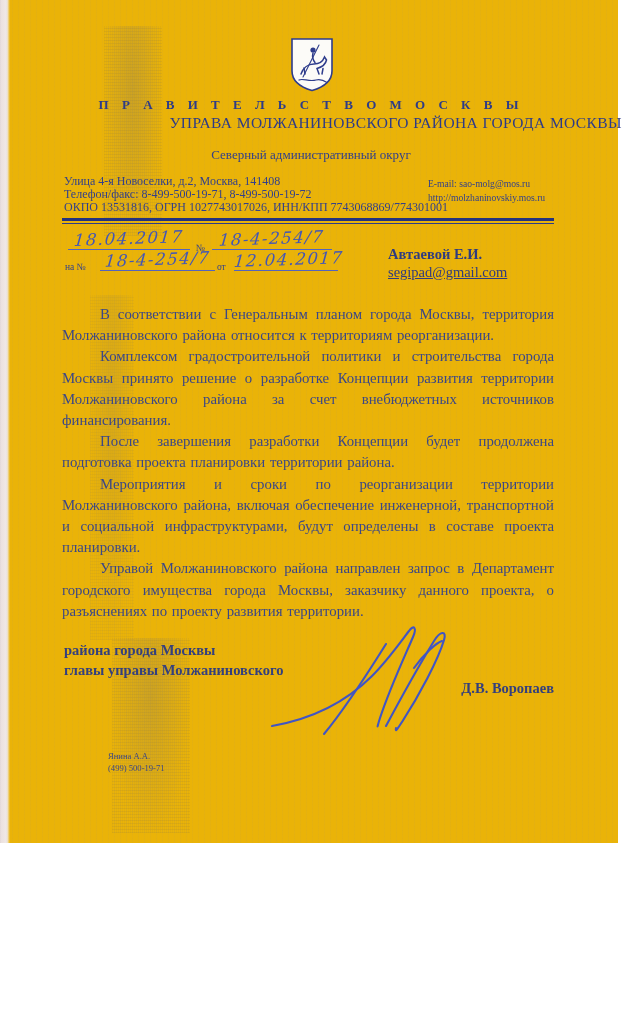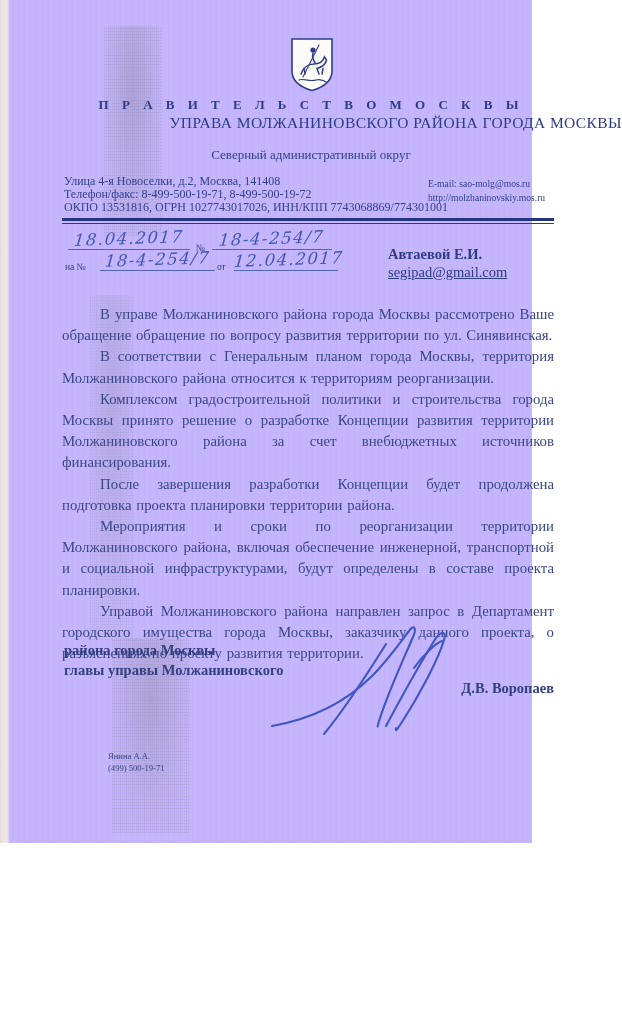--- a/index.html
+++ b/index.html
@@ -1,18 +1,18 @@
 <!DOCTYPE html>
 <html><head>
 <meta charset="utf-8">
 <style>
   html,body{margin:0;padding:0;background:#ffffff;}
   .page{position:relative;width:622px;height:1024px;background:#ffffff;overflow:hidden;
         font-family:"Liberation Serif",serif;color:#35417f;}
-  .scan{position:absolute;left:0;top:0;width:532px;height:843px;background:#c4b5fd;}
+  .scan{position:absolute;left:0;top:0;width:618px;height:843px;background:#eab308;}
   .edge-strip{position:absolute;left:0;top:0;width:10px;height:843px;
         background:linear-gradient(90deg,#eadfdd,#f1eae7 70%,rgba(248,247,243,0));}
   .stripes{position:absolute;inset:0;pointer-events:none;
         background:repeating-linear-gradient(90deg,rgba(140,140,152,.055) 0 1px,transparent 1px 6px);}
   .smudge{position:absolute;pointer-events:none;filter:blur(.4px);
         background-image:
           repeating-linear-gradient(0deg,rgba(95,95,100,.16) 0 1px,transparent 1px 3px),
           repeating-linear-gradient(90deg,rgba(95,95,100,.10) 0 1px,transparent 1px 2px),
           radial-gradient(ellipse at 50% 30%,rgba(110,110,118,.38),rgba(110,110,118,0) 72%);}
   .s1{left:104px;top:26px;width:58px;height:210px;opacity:.62;}
@@ -111,21 +111,20 @@
     <div class="hwcell" style="left:234px;top:250px;width:104px;">
       <span class="hw">12.04.2017</span>
     </div>
 
     <div class="recipient">
       <div class="rname">Автаевой Е.И.</div>
       <div class="remail">segipad@gmail.com</div>
     </div>
 
     <div class="bodytext">
-      <p>В управе Молжаниновского района города Москвы рассмотрено Ваше обращение обращение по вопросу развития территории по ул. Синявинская.</p>
       <p>В соответствии с Генеральным планом города Москвы, территория Молжаниновского района относится к территориям реорганизации.</p>
       <p>Комплексом градостроительной политики и строительства города Москвы принято решение о разработке Концепции развития территории Молжаниновского района за счет внебюджетных источников финансирования.</p>
       <p>После завершения разработки Концепции будет продолжена подготовка проекта планировки территории района.</p>
       <p>Мероприятия и сроки по реорганизации территории Молжаниновского района, включая обеспечение инженерной, транспортной и социальной инфраструктурами, будут определены в составе проекта планировки.</p>
       <p>Управой Молжаниновского района направлен запрос в Департамент городского имущества города Москвы, заказчику данного проекта, о разъяснениях по проекту развития территории.</p>
     </div>
 
     <div class="post">
       <div>района города Москвы</div>
       <div>главы управы Молжаниновского</div>

